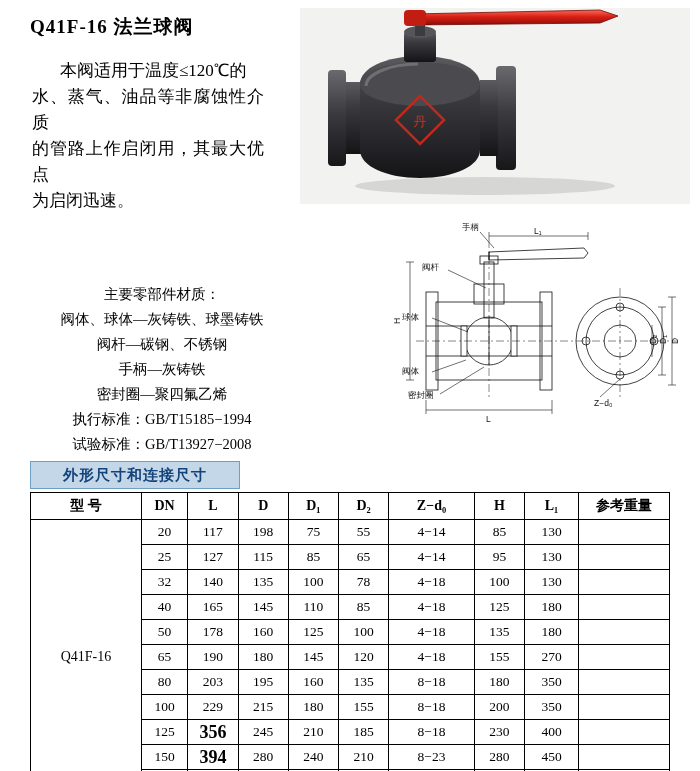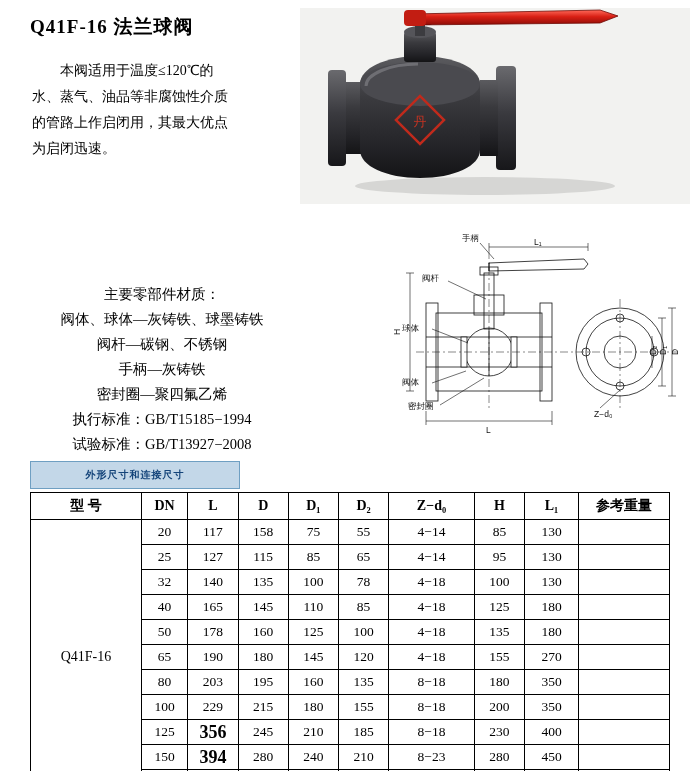--- a/index.html
+++ b/index.html
@@ -13,21 +13,21 @@
   
   .title{
     position:absolute;left:30px;top:14px;
     font-size:19px;font-weight:bold;letter-spacing:1px;
     font-family:"Liberation Serif", serif;
   }
 
   
   .intro{
     position:absolute;left:32px;top:58px;width:232px;
-    font-size:14px;line-height:26px;text-align:justify;
+    font-size:17px;line-height:26px;text-align:justify;
     font-family:"Liberation Serif", serif;
   }
   .intro .ind{display:inline-block;width:28px;}
 
   
   .materials{
     position:absolute;left:32px;top:282px;width:260px;
     font-size:14.5px;line-height:25px;
     font-family:"Liberation Serif", serif;
     text-align:center;
@@ -38,31 +38,31 @@
   .photo{
     position:absolute;left:300px;top:8px;width:390px;height:196px;
   }
   .photo-bg{
     position:absolute;left:0;top:0;width:390px;height:196px;
     background:#f2f2f0;
   }
 
   
   .drawing{
-    position:absolute;left:388px;top:233px;width:300px;height:220px;
+    position:absolute;left:388px;top:222px;width:300px;height:220px;
   }
 
   
   .sec-head{
     position:absolute;left:30px;top:461px;width:208px;height:26px;
     background:#c3d7e8;border:1px solid #6f9fc2;
   }
   .sec-head span{
     display:block;text-align:center;line-height:26px;
-    font-size:10px;font-weight:bold;color:#14447a;
+    font-size:15px;font-weight:bold;color:#14447a;
     letter-spacing:1px;
   }
 
   
   .tbl{
     position:absolute;left:30px;top:492px;width:640px;
     border-collapse:collapse;
     font-family:"Liberation Serif", serif;
   }
   .tbl td,.tbl th{
@@ -272,21 +272,21 @@
         <td class="c-h">H</td>
         <td class="c-l1">L₁</td>
         <td class="c-w">参考重量</td>
       </tr>
     </thead>
     <tbody id="tbody">
         <tr>
           <td class="c-model model" rowspan="11">Q41F-16</td>
           <td class="c-dn">20</td>
           <td class="c-l">117</td>
-          <td class="c-d">158</td>
+          <td class="c-d">198</td>
           <td class="c-d1">75</td>
           <td class="c-d2">55</td>
           <td class="c-z">4−14</td>
           <td class="c-h">85</td>
           <td class="c-l1">130</td>
           <td class="c-w"></td>
         </tr>
         <tr>
           <td class="c-dn">25</td>
           <td class="c-l">127</td>

